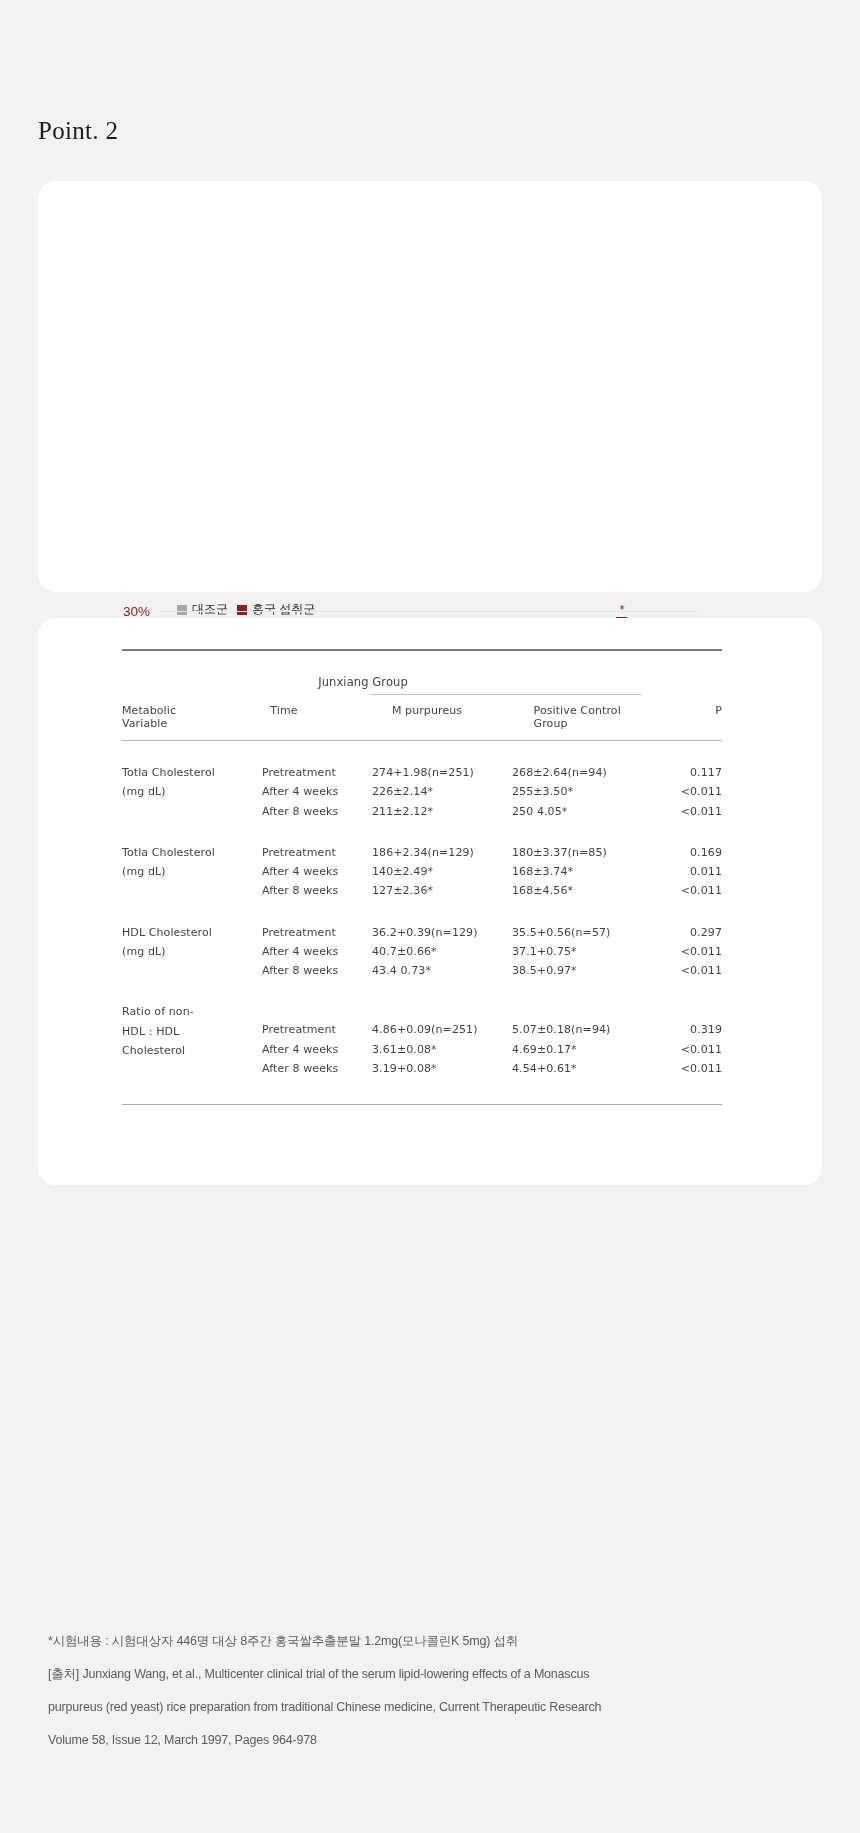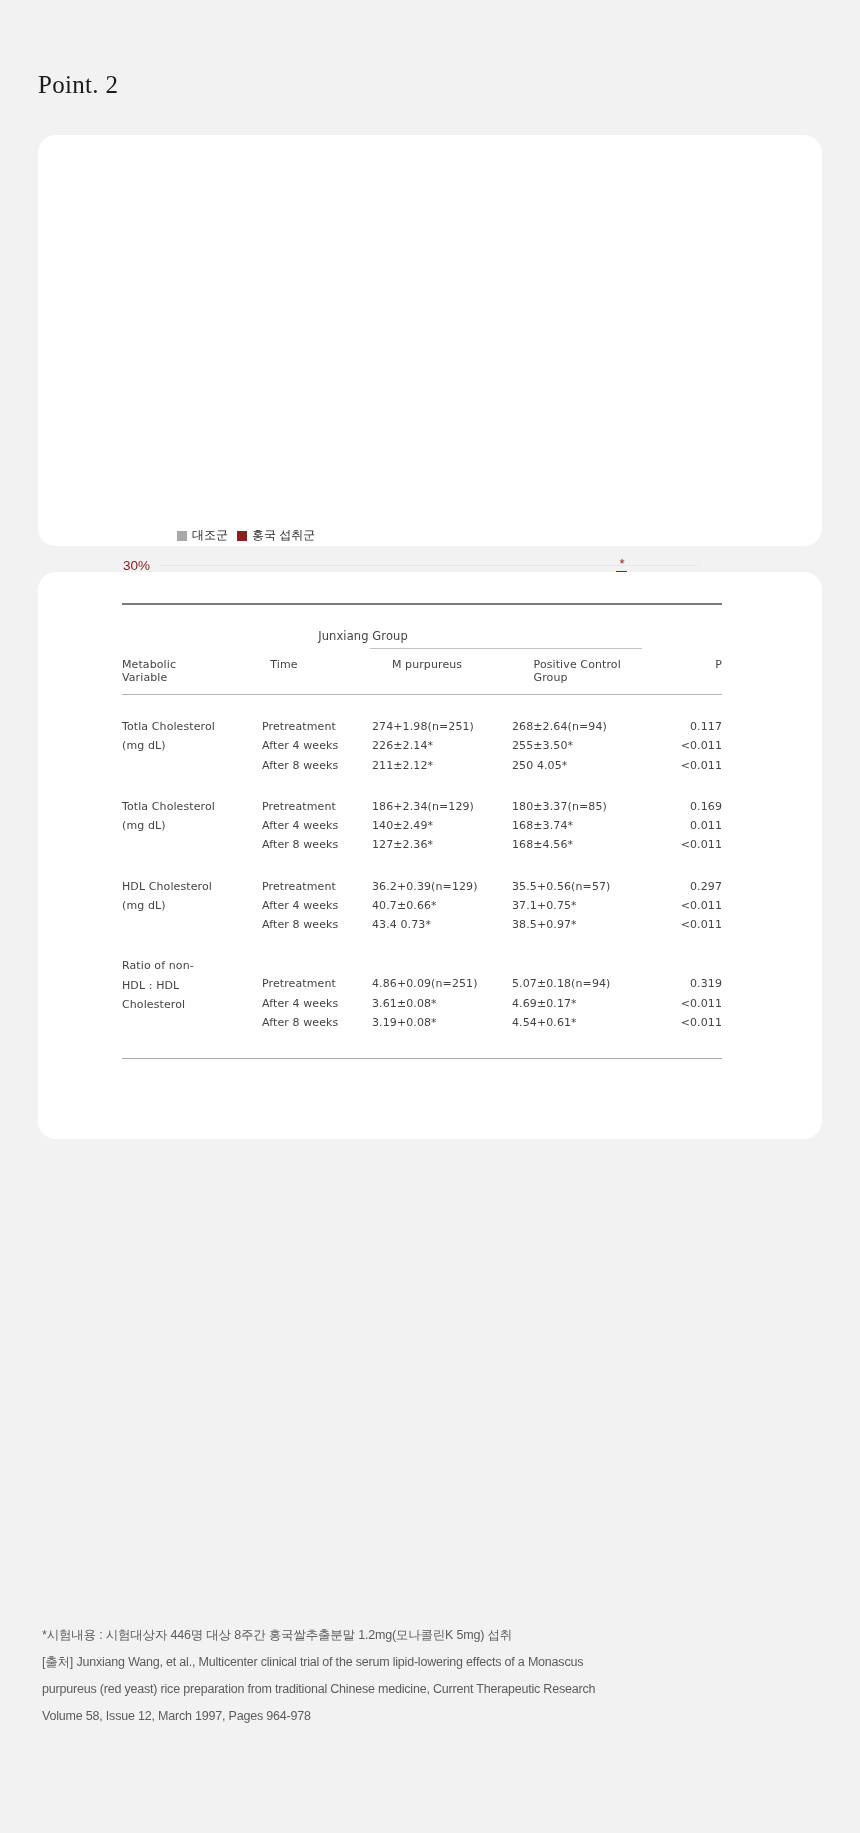--- a/index.html
+++ b/index.html
@@ -7,21 +7,21 @@
   body {
     width: 860px; height: 1833px;
     background: #f2f2f2;
     font-family: "Liberation Sans", "DejaVu Sans", sans-serif;
     color: #1a1a1a;
     overflow: hidden;
     position: relative;
   }
 
   
-  .header { padding: 72px 0 0 38px; }
+  .header { padding: 118px 0 0 38px; }
   .point-label {
     font-family: "Liberation Serif", "DejaVu Serif", serif;
     font-size: 25px;
     letter-spacing: .3px;
     color: #1b1b1b;
     line-height: 1;
   }
   .title {
     margin-top: 44px;
     font-size: 33px;
@@ -39,21 +39,21 @@
     margin: 0 38px;
     position: relative;
   }
   #chart-card { margin-top: 38px; height: 411px; }
   #table-card { margin-top: 26px; height: 567px; padding: 0; overflow:hidden;}
 
   
   .chart-wrap { position:absolute; inset:0; }
 
   .legend {
-    position:absolute; left:139px; top:392px;
+    position:absolute; left:139px; top:420px;
     display:flex; align-items:center; gap:9px;
     font-size:12px; color:#1f1f1f;
   }
   .legend-item { display:flex; align-items:center; gap:5px; }
   .legend-swatch { width:10px; height:10px; display:inline-block; }
   .legend-swatch.gray { background:#a9a9a9; }
   .legend-swatch.red  { background:#8a2120; }
 
   
   .plot {
@@ -148,21 +148,21 @@
   .scan .grp .varname { width:150px; line-height:1.75; }
   .scan .grp .lines { flex:1; }
   .scan .grp .lines .ln { display:flex; line-height:1.75; }
 
   
   .footer {
     position:absolute; left:38px; top:1620px; width:700px;
     font-size:12.5px; line-height:1.85; color:#5c5c5c;
     letter-spacing:-0.2px;
   }
-  .footer p { margin:4px; }
+  .footer p { margin:10px; }
   .footer .cite { margin-top:2px; }
 </style>
 </head>
 <body>
 
 <div class="header">
   <div class="point-label">Point. 2</div>
 </div>
 
 <div class="card" id="chart-card">

